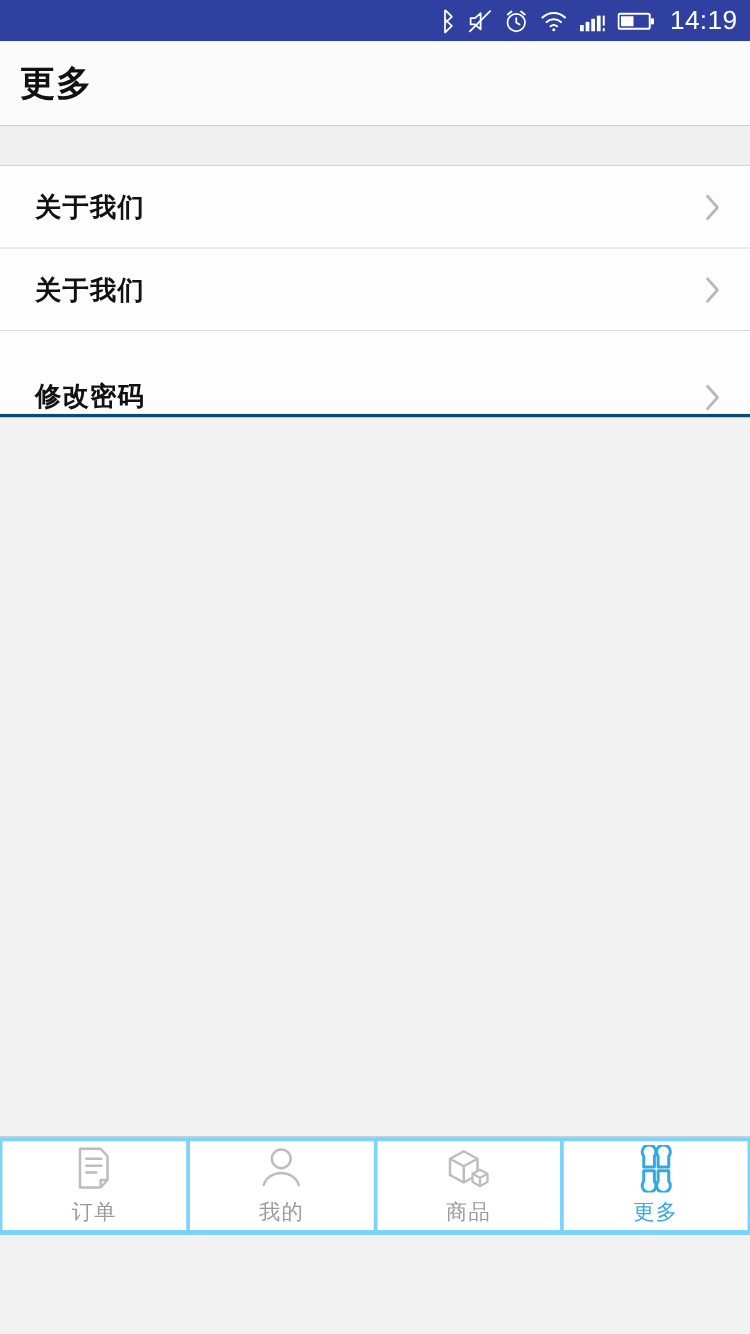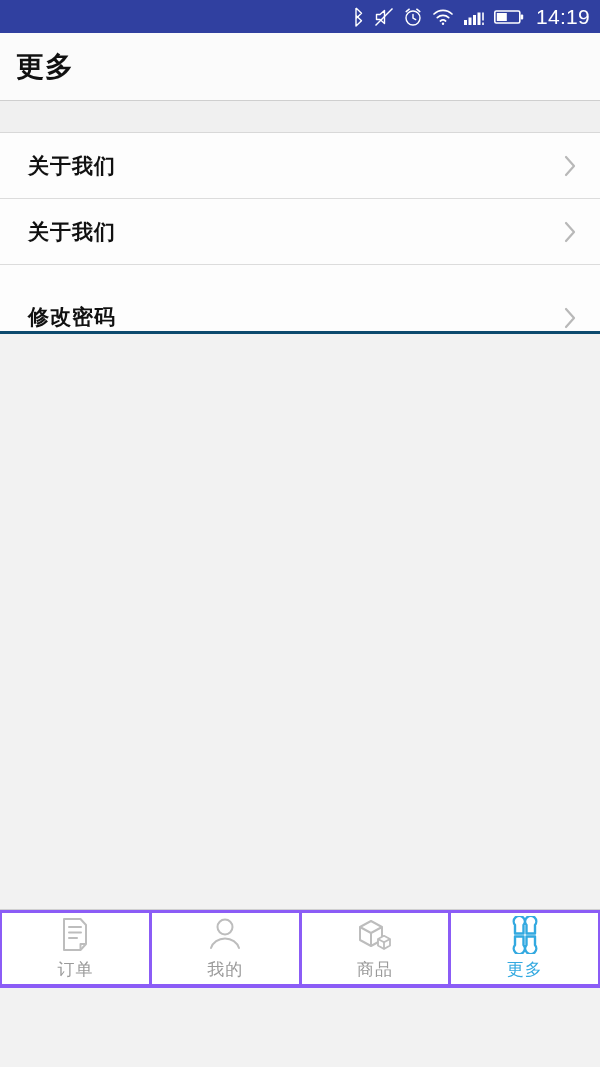--- a/index.html
+++ b/index.html
@@ -41,21 +41,21 @@
   .list-item:last-child { border-bottom:none;align-items:flex-end; }
   .list-item .lbl { font-size:21px; font-weight:bold; color:#111; letter-spacing:1px; }
   .chev { width:16px; height:26px; }
   .chev svg { display:block; }
 
   
   .filler { flex:1 1 auto; background:#f2f2f2; }
 
   
   .tabbar {
-    flex:0 0 79px; background:#8b5cf6; border-top:1px solid #d0d0d0;
+    flex:0 0 79px; background:#7dd3fc; border-top:1px solid #d0d0d0;
     display:flex; align-items:stretch; padding:3px 2px 4px 2px; gap:3px;
   }
   .tab {
     flex:1 1 0; background:#ffffff; display:flex; flex-direction:column;
     align-items:center; justify-content:center; gap:4px; cursor:pointer;
   }
   .tab .ticon { height:38px; display:flex; align-items:center; justify-content:center; }
   .tab .tlabel { font-size:17px; color:#9a9a9a; letter-spacing:1px; }
   .tab.active .tlabel { color:#33a9e0; }
 </style>

